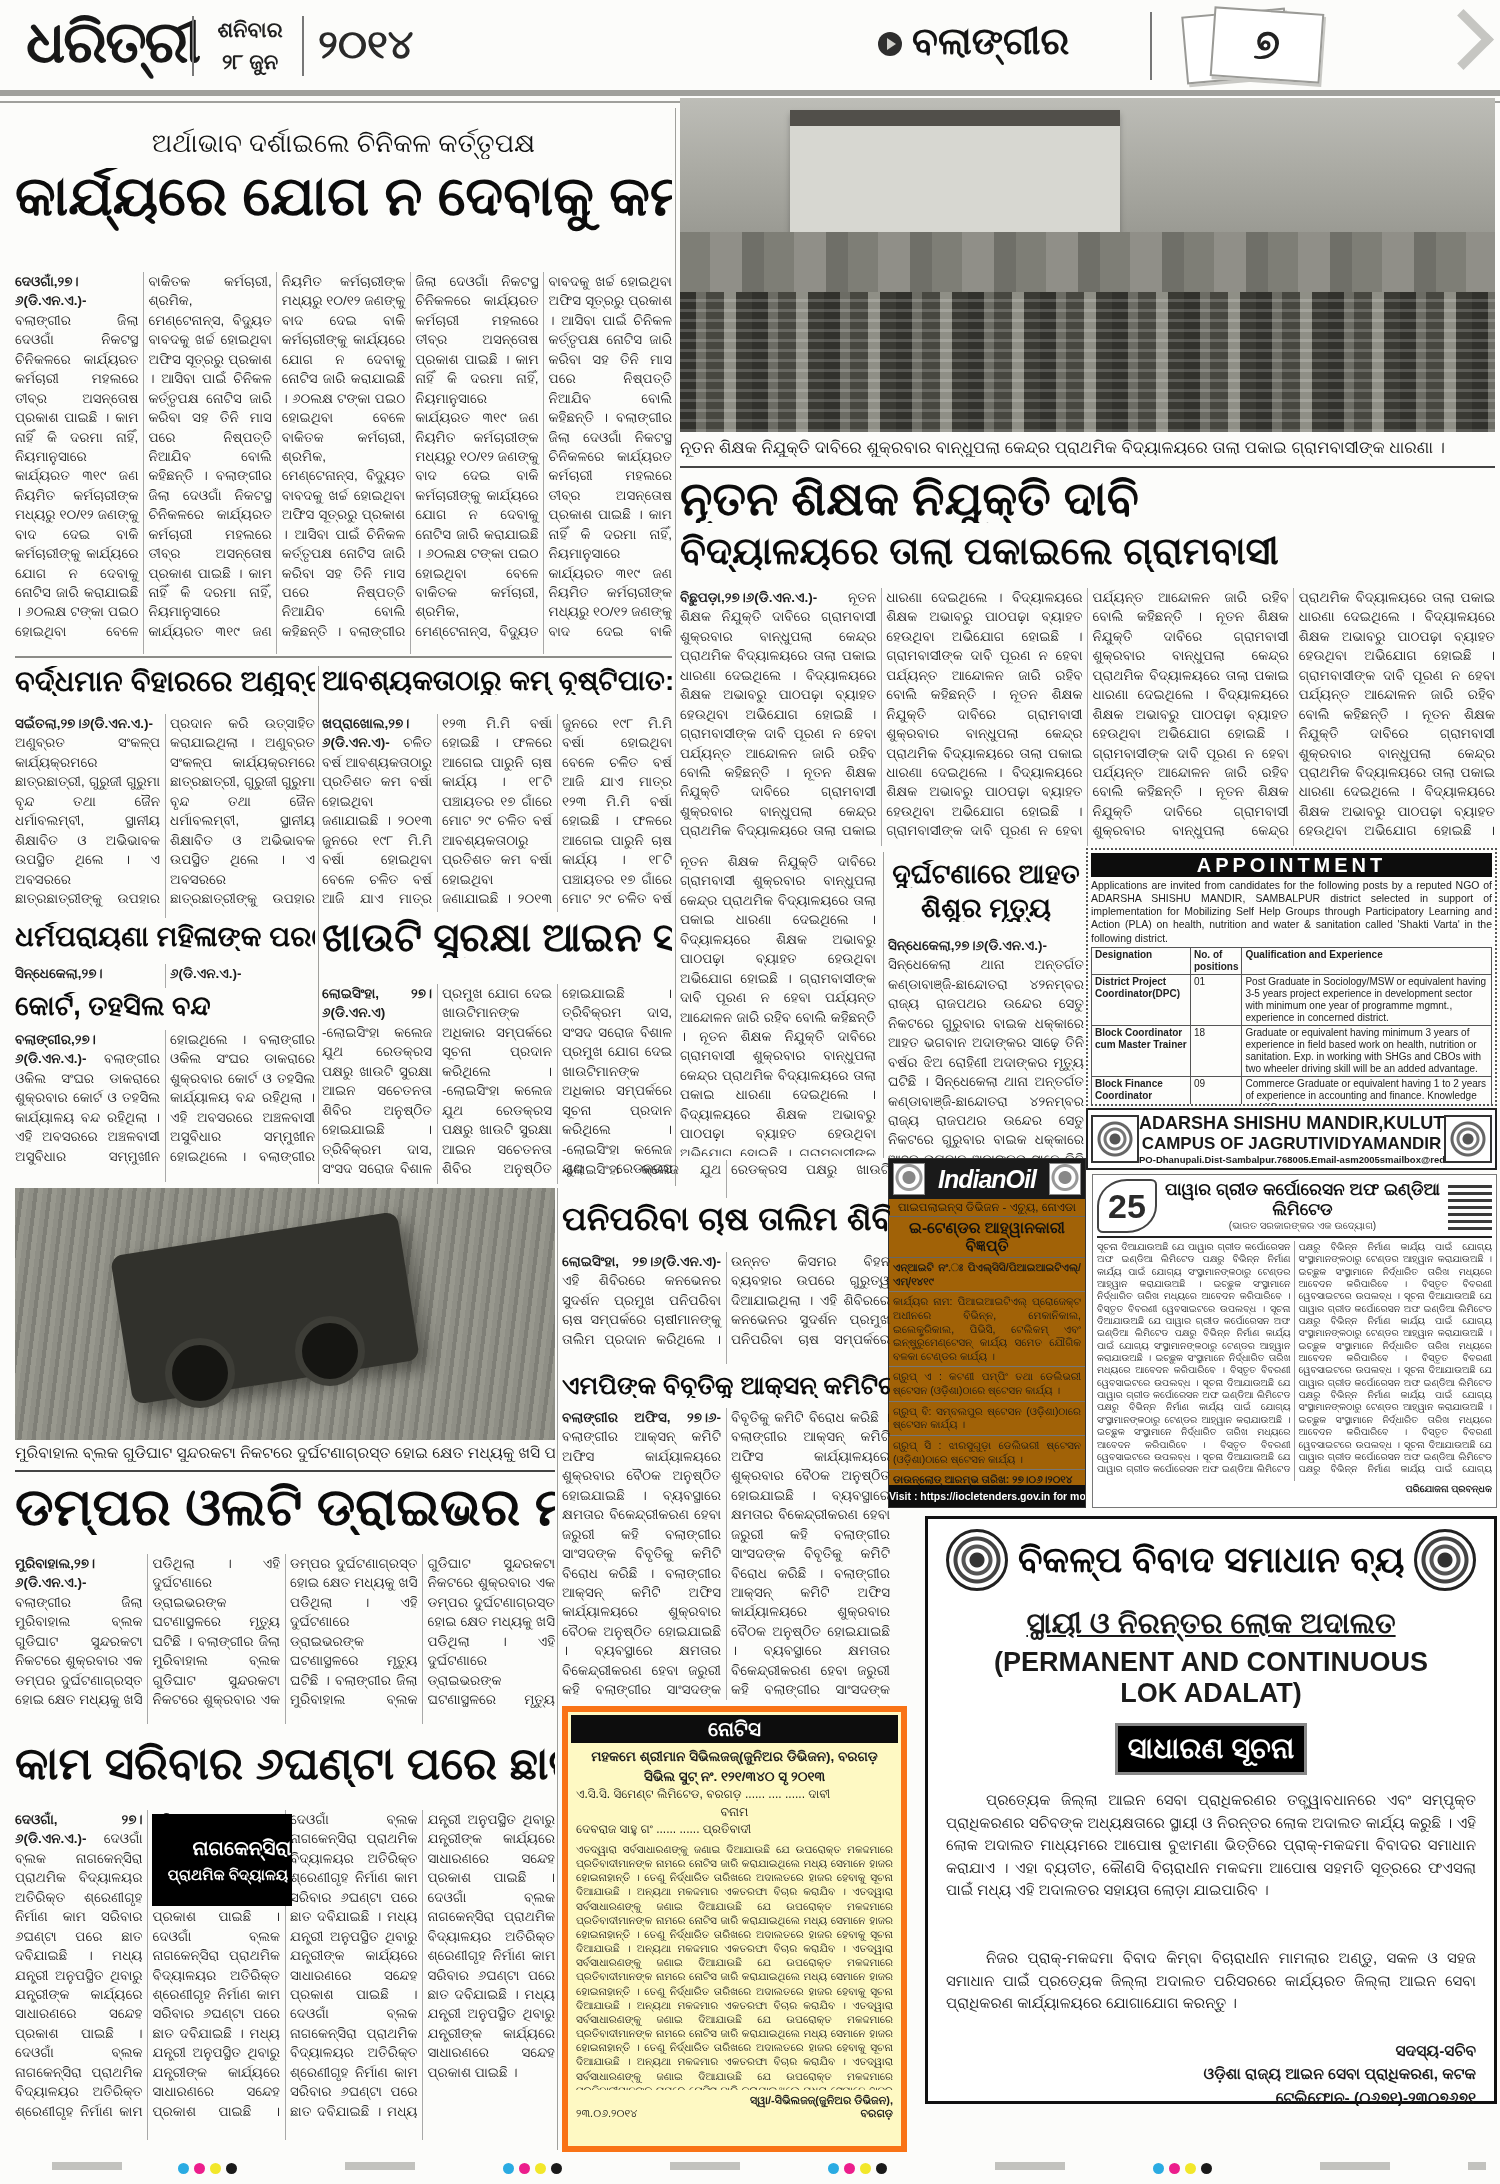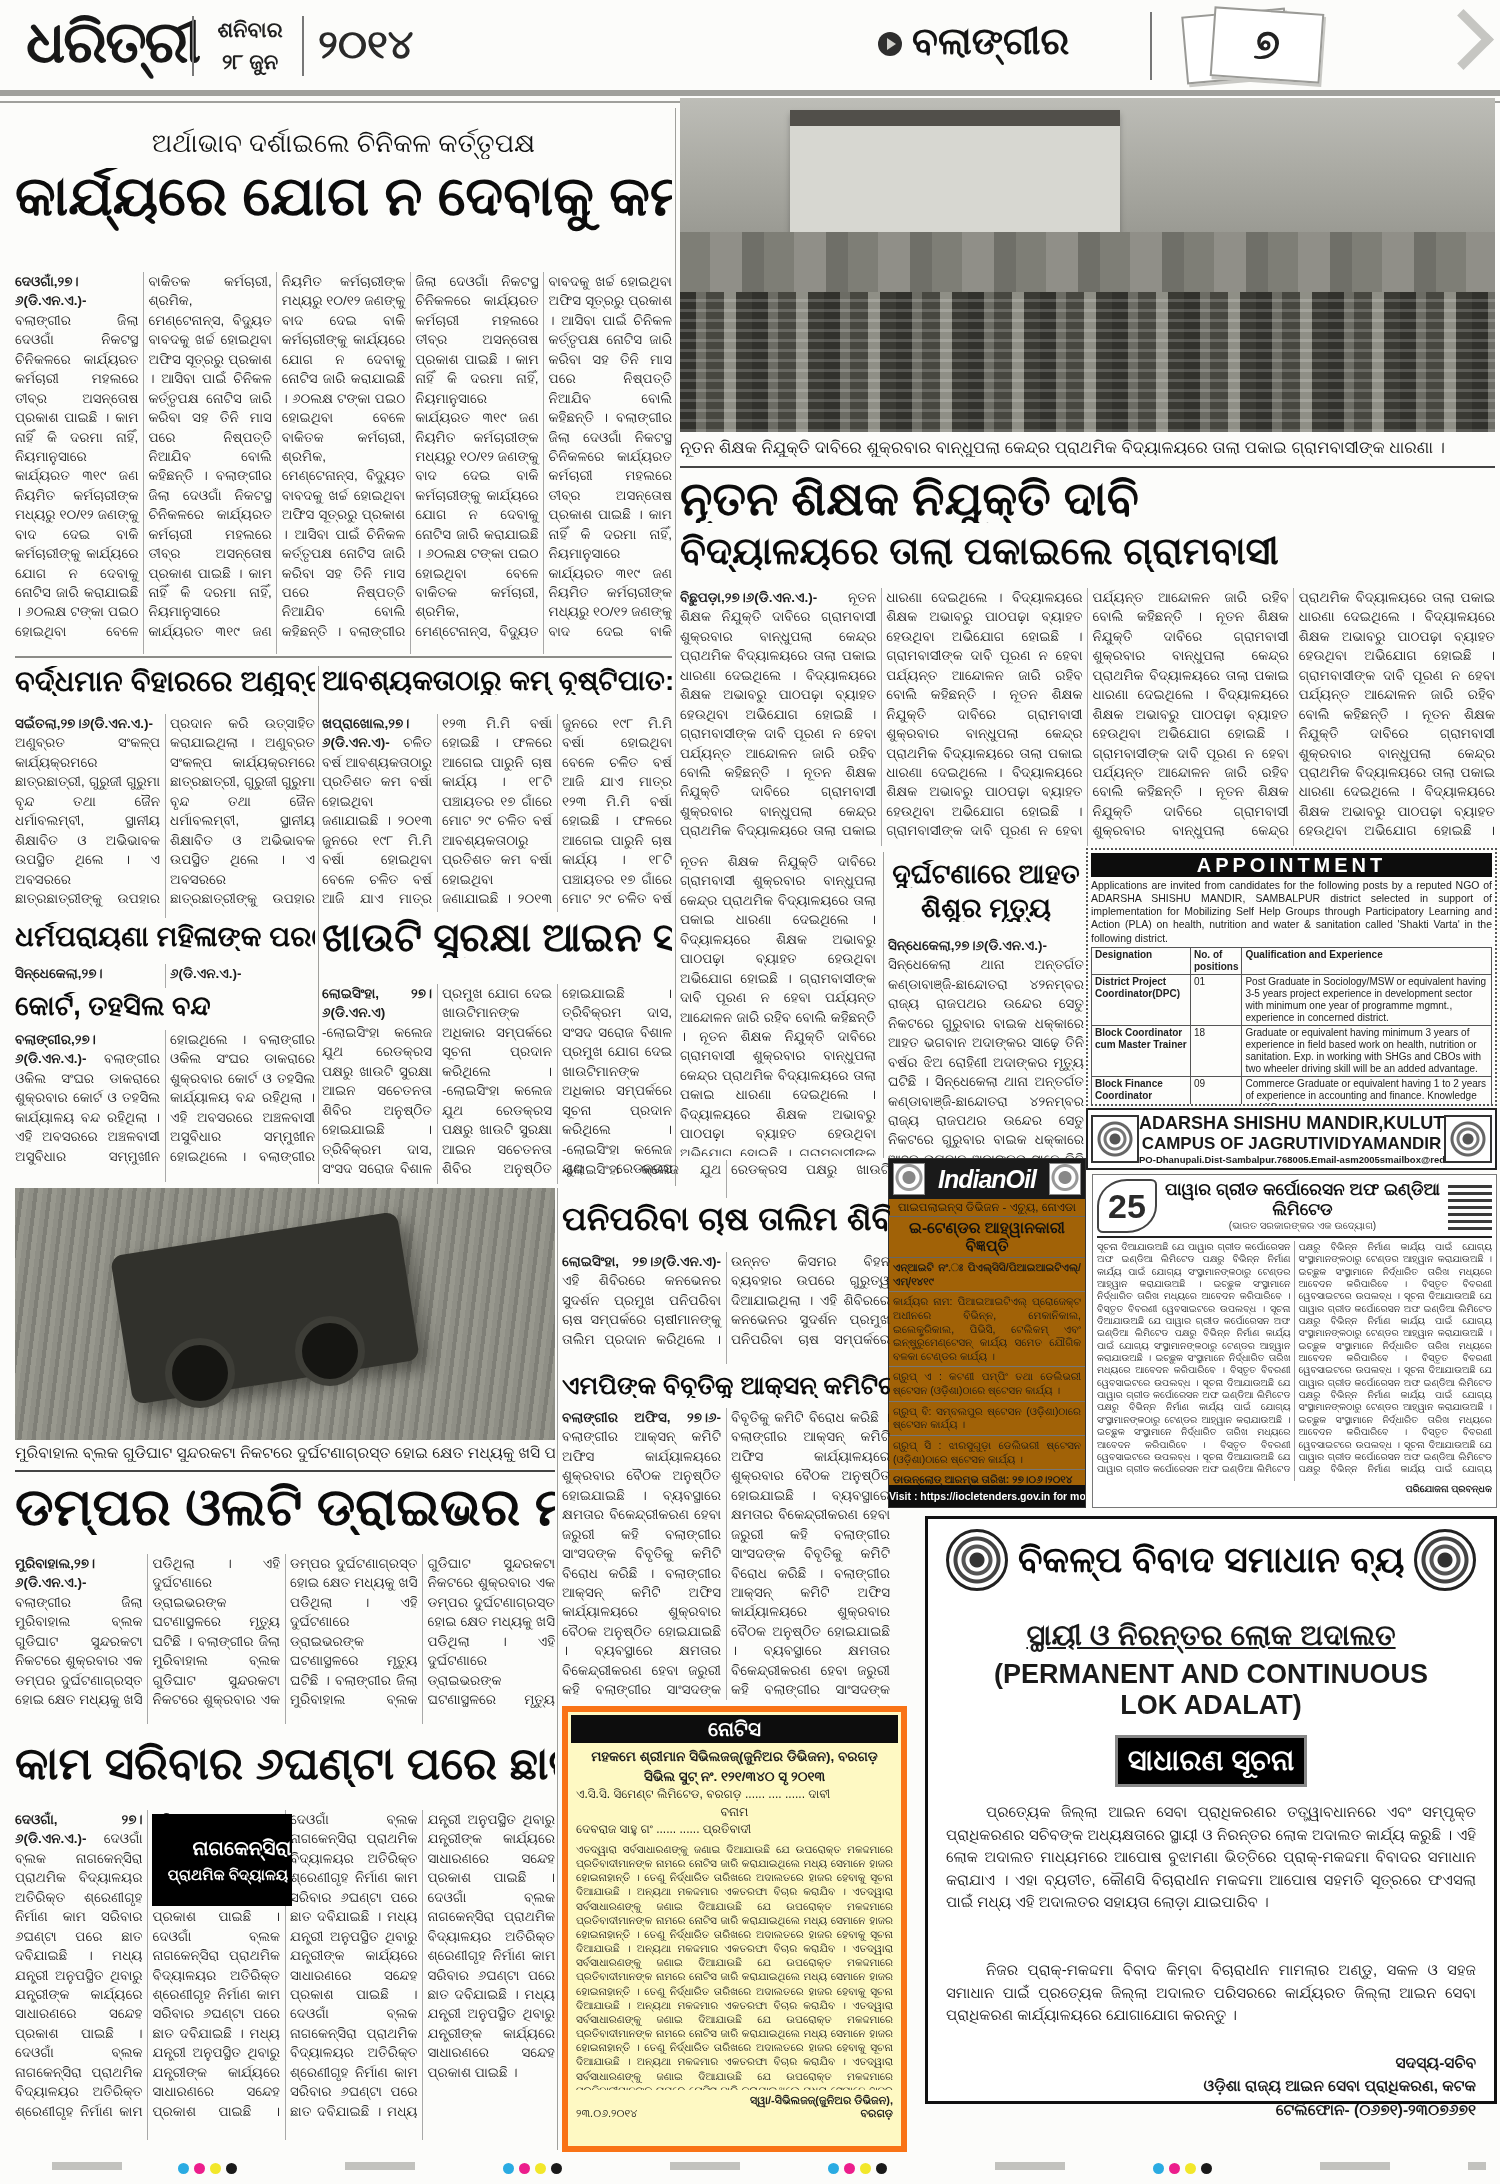--- a/index.html
+++ b/index.html
@@ -271,21 +271,21 @@
     <b class="dl">ବଲାଙ୍ଗୀର ଅଫିସ, ୨୭।୬-</b>
     <span>ବଲାଙ୍ଗୀର ଆକ୍ସନ୍ କମିଟି ଅଫିସ କାର୍ଯ୍ୟାଳୟରେ ଶୁକ୍ରବାର ବୈଠକ ଅନୁଷ୍ଠିତ ହୋଇଯାଇଛି । ବ୍ୟବସ୍ଥାରେ କ୍ଷମତାର ବିକେନ୍ଦ୍ରୀକରଣ ହେବା ଜରୁରୀ କହି ବଲାଙ୍ଗୀର ସାଂସଦଙ୍କ ବିବୃତିକୁ କମିଟି ବିରୋଧ କରିଛି ।  ବଲାଙ୍ଗୀର ଆକ୍ସନ୍ କମିଟି ଅଫିସ କାର୍ଯ୍ୟାଳୟରେ ଶୁକ୍ରବାର ବୈଠକ ଅନୁଷ୍ଠିତ ହୋଇଯାଇଛି । ବ୍ୟବସ୍ଥାରେ କ୍ଷମତାର ବିକେନ୍ଦ୍ରୀକରଣ ହେବା ଜରୁରୀ କହି ବଲାଙ୍ଗୀର ସାଂସଦଙ୍କ ବିବୃତିକୁ କମିଟି ବିରୋଧ କରିଛି ।  ବଲାଙ୍ଗୀର ଆକ୍ସନ୍ କମିଟି ଅଫିସ କାର୍ଯ୍ୟାଳୟରେ ଶୁକ୍ରବାର ବୈଠକ ଅନୁଷ୍ଠିତ ହୋଇଯାଇଛି । ବ୍ୟବସ୍ଥାରେ କ୍ଷମତାର ବିକେନ୍ଦ୍ରୀକରଣ ହେବା ଜରୁରୀ କହି ବଲାଙ୍ଗୀର ସାଂସଦଙ୍କ ବିବୃତିକୁ କମିଟି ବିରୋଧ କରିଛି ।  ବଲାଙ୍ଗୀର ଆକ୍ସନ୍ କମିଟି ଅଫିସ କାର୍ଯ୍ୟାଳୟରେ ଶୁକ୍ରବାର ବୈଠକ ଅନୁଷ୍ଠିତ ହୋଇଯାଇଛି । ବ୍ୟବସ୍ଥାରେ କ୍ଷମତାର ବିକେନ୍ଦ୍ରୀକରଣ ହେବା ଜରୁରୀ କହି ବଲାଙ୍ଗୀର ସାଂସଦଙ୍କ ବିବୃତିକୁ କମିଟି ବିରୋଧ କରିଛି ।  ବଲାଙ୍ଗୀର ଆକ୍ସନ୍ କମିଟି ଅଫିସ କାର୍ଯ୍ୟାଳୟରେ ଶୁକ୍ରବାର ବୈଠକ ଅନୁଷ୍ଠିତ ହୋଇଯାଇଛି । ବ୍ୟବସ୍ଥାରେ କ୍ଷମତାର ବିକେନ୍ଦ୍ରୀକରଣ ହେବା ଜରୁରୀ କହି ବଲାଙ୍ଗୀର ସାଂସଦଙ୍କ ବିବୃତିକୁ କମିଟି ବିରୋଧ କରିଛି ।  </span>
   </div>
 
   <div class="abs lok-box" style="left:925px;top:1516px;width:572px;height:588px;box-sizing:border-box;padding:10px 18px;">
     <div style="display:flex;align-items:center;gap:10px;">
       <div class="round-emb"></div>
       <div class="lok-title" style="flex:1;text-align:center;">ବିକଳ୍ପ ବିବାଦ ସମାଧାନ ବ୍ୟବସ୍ଥା</div>
       <div class="round-emb"></div>
     </div>
-    <div class="ctr lok-sub" style="margin-top:28px;">ସ୍ଥାୟୀ ଓ ନିରନ୍ତର ଲୋକ ଅଦାଲତ</div>
+    <div class="ctr lok-sub" style="margin-top:16px;">ସ୍ଥାୟୀ ଓ ନିରନ୍ତର ଲୋକ ଅଦାଲତ</div>
     <div class="ctr lok-en" style="margin-top:6px;">(PERMANENT AND CONTINUOUS</div>
     <div class="ctr lok-en">LOK ADALAT)</div>
     <div style="display:flex;justify-content:center;margin-top:14px;">
       <div class="lok-note">ସାଧାରଣ ସୂଚନା</div>
     </div>
     <div class="lok-para" style="margin-top:14px;height:150px;text-indent:40px;">ପ୍ରତ୍ୟେକ ଜିଲ୍ଲା ଆଇନ ସେବା ପ୍ରାଧିକରଣର ତତ୍ତ୍ୱାବଧାନରେ ଏବଂ ସମ୍ପୃକ୍ତ ପ୍ରାଧିକରଣର ସଚିବଙ୍କ ଅଧ୍ୟକ୍ଷତାରେ ସ୍ଥାୟୀ ଓ ନିରନ୍ତର ଲୋକ ଅଦାଲତ କାର୍ଯ୍ୟ କରୁଛି । ଏହି ଲୋକ ଅଦାଲତ ମାଧ୍ୟମରେ ଆପୋଷ ବୁଝାମଣା ଭିତ୍ତିରେ ପ୍ରାକ୍-ମକଦ୍ଦମା ବିବାଦର ସମାଧାନ କରାଯାଏ । ଏହା ବ୍ୟତୀତ, କୌଣସି ବିଚାରାଧୀନ ମକଦ୍ଦମା ଆପୋଷ ସହମତି ସୂତ୍ରରେ ଫଏସଲା ପାଇଁ ମଧ୍ୟ ଏହି ଅଦାଲତର ସହାୟତା ଲୋଡ଼ା ଯାଇପାରିବ ।</div>
     <div class="lok-para" style="margin-top:8px;height:92px;text-indent:40px;">ନିଜର ପ୍ରାକ୍-ମକଦ୍ଦମା ବିବାଦ କିମ୍ବା ବିଚାରାଧୀନ ମାମଲାର ଅଣ୍ଡୁ, ସକଳ ଓ ସହଜ ସମାଧାନ ପାଇଁ ପ୍ରତ୍ୟେକ ଜିଲ୍ଲା ଅଦାଲତ ପରିସରରେ କାର୍ଯ୍ୟରତ ଜିଲ୍ଲା ଆଇନ ସେବା ପ୍ରାଧିକରଣ କାର୍ଯ୍ୟାଳୟରେ ଯୋଗାଯୋଗ କରନ୍ତୁ ।</div>
     <div class="lok-sign" style="">
       <div>ସଦସ୍ୟ-ସଚିବ</div>
       <div>ଓଡ଼ିଶା ରାଜ୍ୟ ଆଇନ ସେବା ପ୍ରାଧିକରଣ, କଟକ</div>

